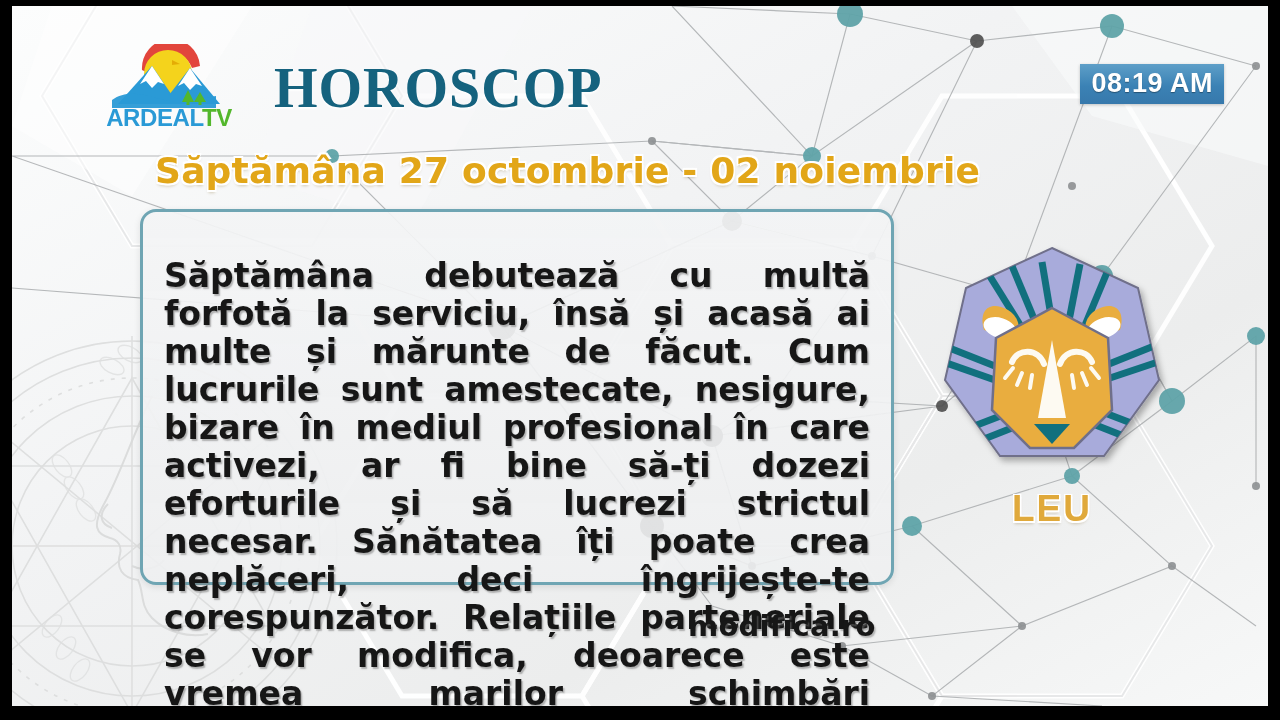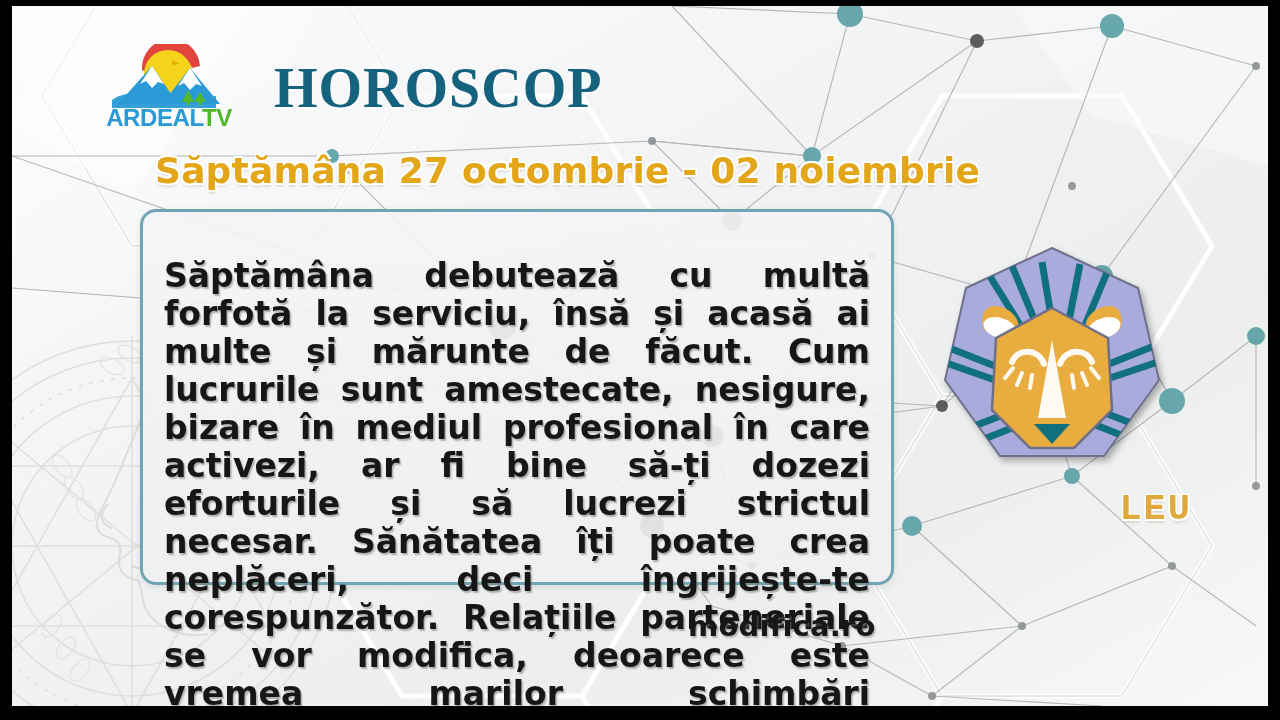--- a/index.html
+++ b/index.html
@@ -106,22 +106,22 @@
     hyphens:none;
     margin-top:27px;
   }
 
   
   #zodiac { position:absolute; left:900px; top:228px; width:280px; height:260px; z-index:25; }
   #zodiac svg { width:100%; height:100%; display:block; }
 
   #zodiac-name {
     position:absolute; left:900px; top:482px; width:280px;
-    text-align:right; z-index:25;
-    font-family:Liberation Mono, monospace;
+    text-align:center; z-index:25;
+    font-family:Liberation Sans, sans-serif;
     font-size:37px; font-weight:800; color:#e0a93b;
     letter-spacing:2px;
     text-shadow:
       -1.5px -1.5px 0 #fff,  1.5px -1.5px 0 #fff,
       -1.5px  1.5px 0 #fff,  1.5px  1.5px 0 #fff,
        0 3px 3px rgba(130,100,40,0.30);
   }
 
   
   #source {
@@ -284,20 +284,21 @@
         <rect x="86.5" y="56" width="3" height="5" fill="#53b72c"></rect>
       </svg>
       <div class="logo-word">
         <span class="w-ardeal">ARDEAL</span><span class="w-tv">TV</span>
       </div>
     </div>
 
     <div id="title">HOROSCOP</div>
     <div id="subtitle">Săptămâna 27 octombrie - 02 noiembrie</div>
 
+    <div id="clock">08:19 AM</div>
 
     <div id="panel">
       <div id="panel-text">Săptămâna debutează cu multă forfotă la serviciu, însă și acasă ai multe și mărunte de făcut. Cum lucrurile sunt amestecate, nesigure, bizare în mediul profesional în care activezi, ar fi bine să-ți dozezi eforturile și să lucrezi strictul necesar. Sănătatea îți poate crea neplăceri, deci îngrijește-te corespunzător. Relațiile parteneriale se vor modifica, deoarece este vremea marilor schimbări matrimoniale și în afaceri. Finaluri și începuturi.</div>
     </div>
 
     <div id="zodiac">
       <svg viewBox="0 0 280 260">
         <defs>
           <filter id="embShadow" x="-25%" y="-25%" width="160%" height="160%">
             <feDropShadow dx="3" dy="4" stdDeviation="3" flood-color="#000" flood-opacity="0.30"></feDropShadow>

